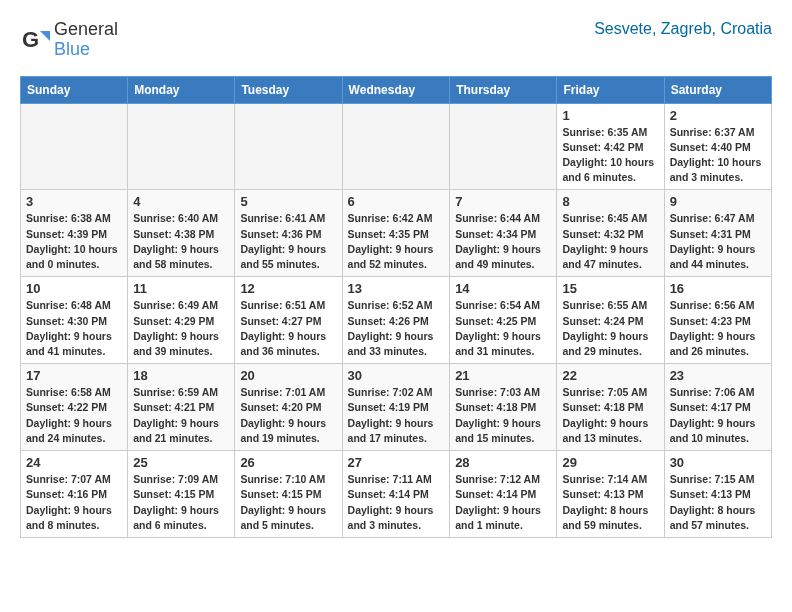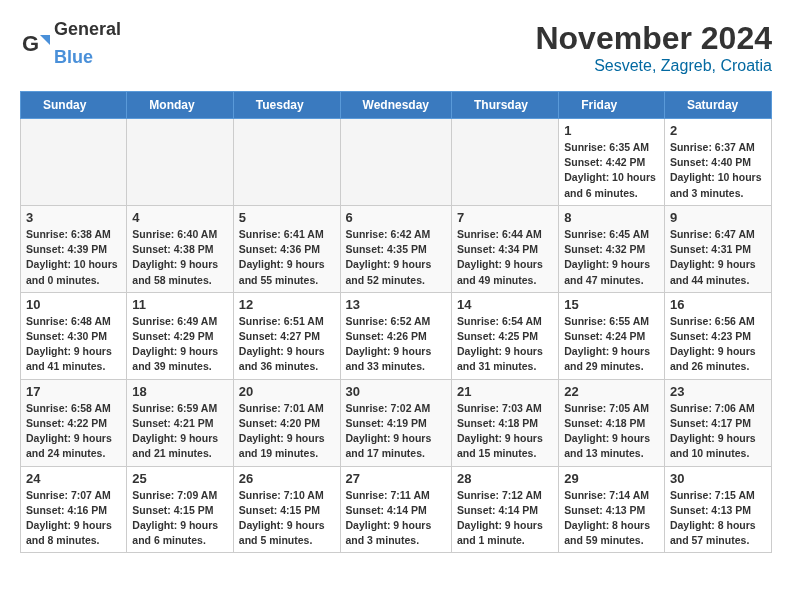--- a/index.html
+++ b/index.html
@@ -18,23 +18,22 @@
     }
     .logo {
       display: flex;
       align-items: center;
       gap: 4px;
     }
     .logo-text {
       display: flex;
       flex-direction: column;
       font-size: 18px;
-      font-weight: bold;
+      font-weight: normal;
       line-height: 1.1;
-      gap: 8px;
     }
     .logo-text span:first-child { color: #333; }
     .logo-text span:last-child { color: #4a90d9; }
     .logo-icon {
       width: 30px;
       height: 30px;
     }
     .title-block {
       text-align: right;
     }
@@ -49,21 +48,21 @@
     }
     .calendar {
       width: 100%;
       border-collapse: collapse;
       font-size: 11px;
     }
     .calendar th {
       background-color: #3a7abf;
       color: #fff;
       text-align: left;
-      padding: 6px 22px;
+      padding: 6px 6px;
       font-size: 12px;
       font-weight: bold;
       border: 1px solid #5a9ad9;
     }
     .calendar td {
       border: 1px solid #ccc;
       vertical-align: top;
       padding: 4px 5px;
       width: 108px;
       min-height: 70px;
@@ -98,21 +97,20 @@
     <svg class="logo-icon" viewBox="0 0 30 30" xmlns="http://www.w3.org/2000/svg">
       <text x="2" y="22" font-size="22" font-weight="bold" fill="#333">G</text>
       <polygon points="20,6 30,6 30,16" fill="#4a90d9"></polygon>
     </svg>
     <div class="logo-text">
       <span>General</span>
       <span>Blue</span>
     </div>
   </div>
   <div class="title-block">
-    <h1>November 2024</h1>
     <p>Sesvete, Zagreb, Croatia</p>
   </div>
 </div>
 
 <table class="calendar">
   <thead>
     <tr>
     <th>Sunday</th>
         <th>Monday</th>
         <th>Tuesday</th>

